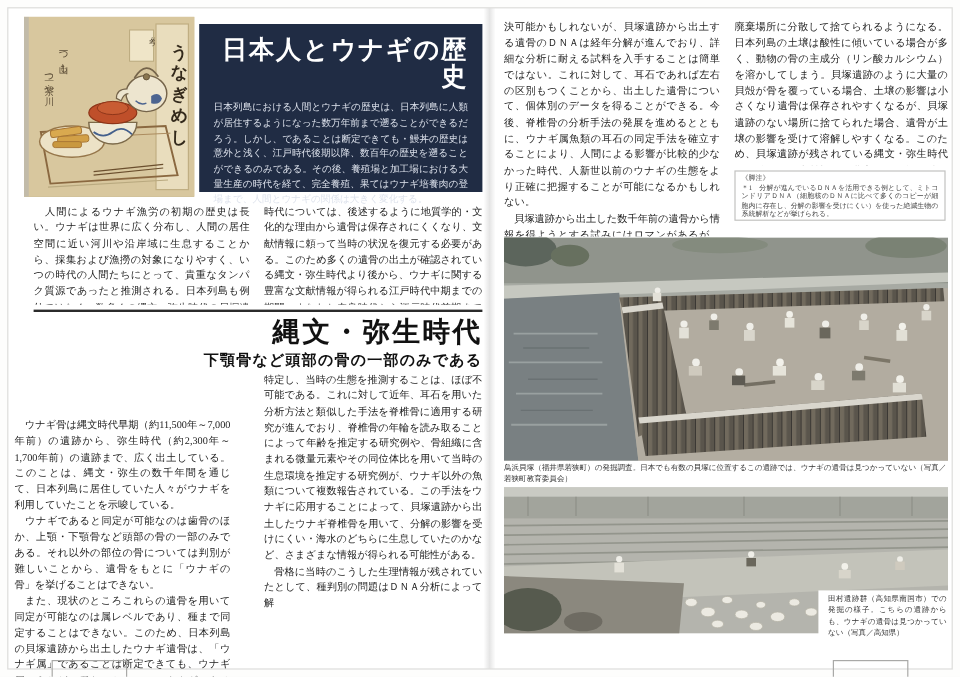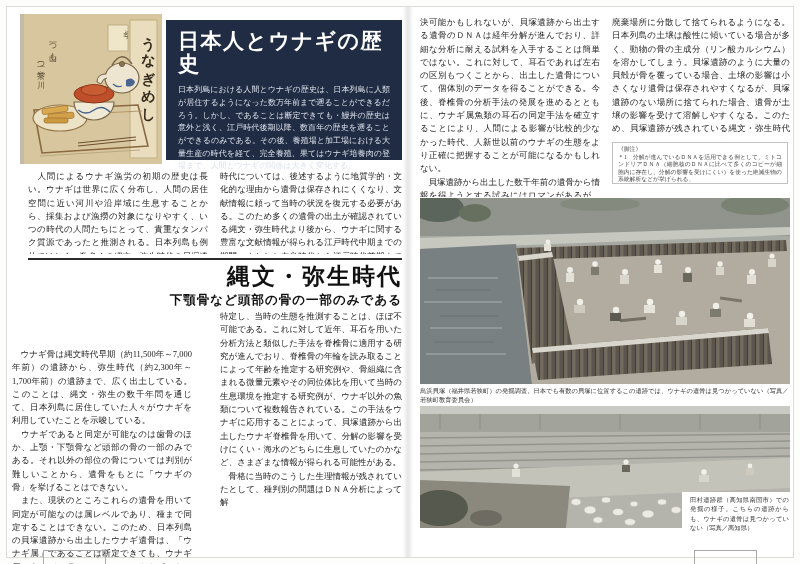--- a/index.html
+++ b/index.html
@@ -12,21 +12,21 @@
   .artwork{position:absolute;left:20px;top:14px;width:142px;height:150px;background:#d8c79e;box-shadow:0 0 0 1px #c6b astype;} 
   .artwork{box-shadow:0 0 0 1px #c3b48c inset;}
   .art-label{position:absolute;writing-mode:vertical-rl;text-orientation:upright;color:#33291b;}
   .strip-title{right:5px;top:12px;font-size:14px;letter-spacing:2px;font-weight:bold;}
   .corner-label{right:34px;top:13px;font-size:5px;color:#4a3c28;}
   .callig1{left:26px;top:24px;font-size:8px;color:#5d4e38;}
   .callig2{left:14px;top:42px;font-size:8px;color:#5d4e38;}
   
   .titlebox{position:absolute;left:166px;top:20px;width:236px;height:140px;background:#202c44;
     box-sizing:border-box;padding:10px 12px 8px 12px;}
-  .titlebox h1{margin:0 0 8px 0;font-size:21px;line-height:1.1;color:#ffffff;font-weight:bold;letter-spacing:1.5px;}
+  .titlebox h1{margin:0 0 8px 0;font-size:21px;line-height:1.1;color:#ffffff;font-weight:bold;letter-spacing:1.5px;text-align:right;}
   .titlebox .intro{font-size:8px;line-height:12.7px;color:#dde2ec;text-align:justify;white-space:pre-line;}
   
   .col{position:absolute;text-align:justify;white-space:pre-line;overflow:hidden;color:#1c1c1c;
     font-size:8.5px;line-height:13.3px;}
   .lead1{left:28px;top:170px;width:180px;height:84px;}
   .lead2{left:220px;top:170px;width:182px;height:84px;}
   .section-head{position:absolute;left:28px;top:258px;width:374px;border-top:2px solid #2b2b2b;
     padding-top:5px;text-align:right;}
   .section-head h2{margin:0;font-size:23px;line-height:1.05;color:#111;letter-spacing:2px;font-weight:bold;}
   .section-head .sub{margin-top:3px;font-size:12.5px;font-weight:bold;color:#111;letter-spacing:1px;}

